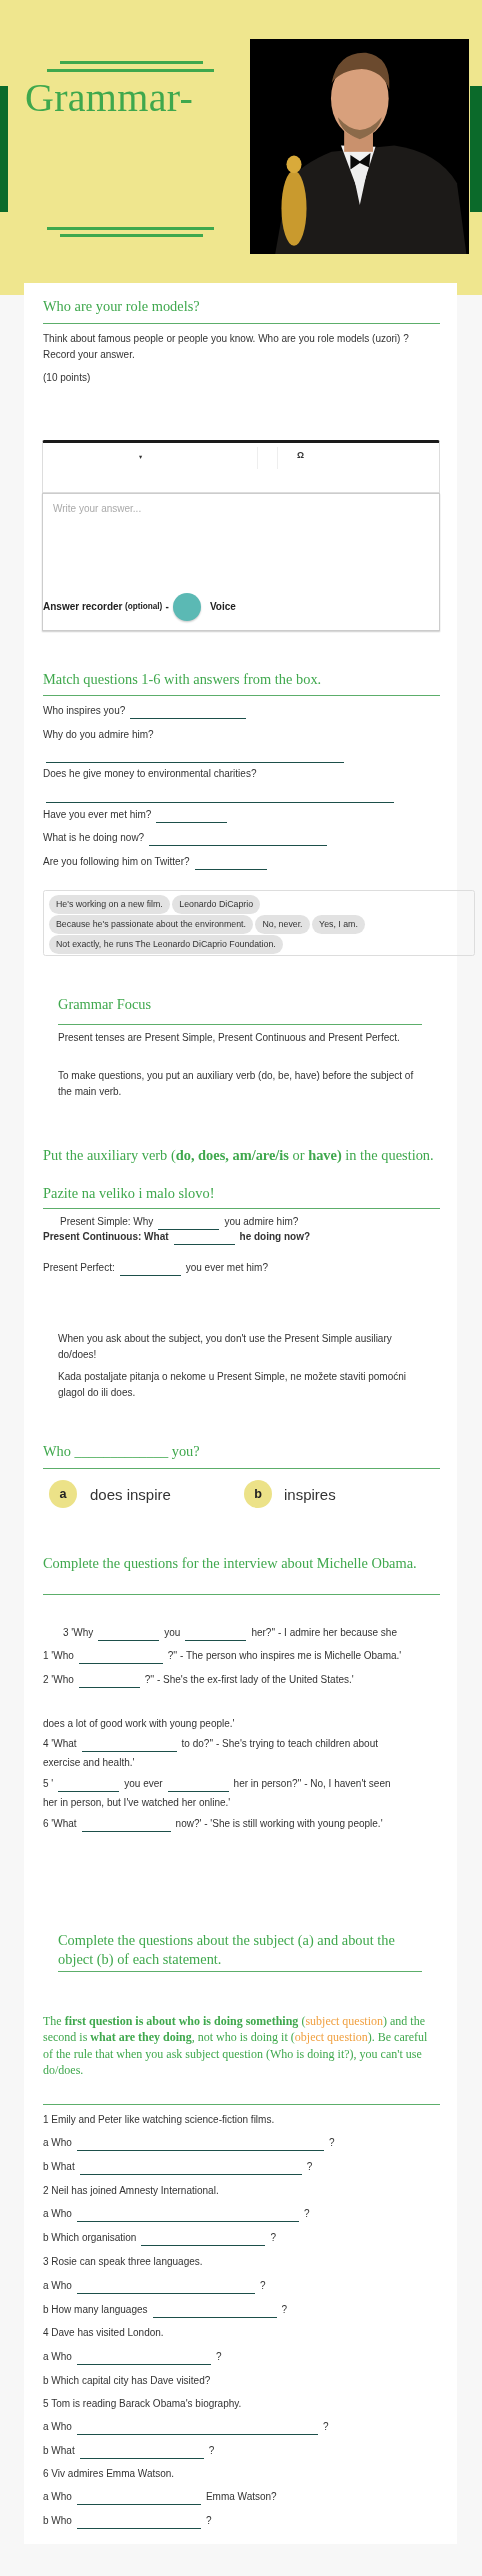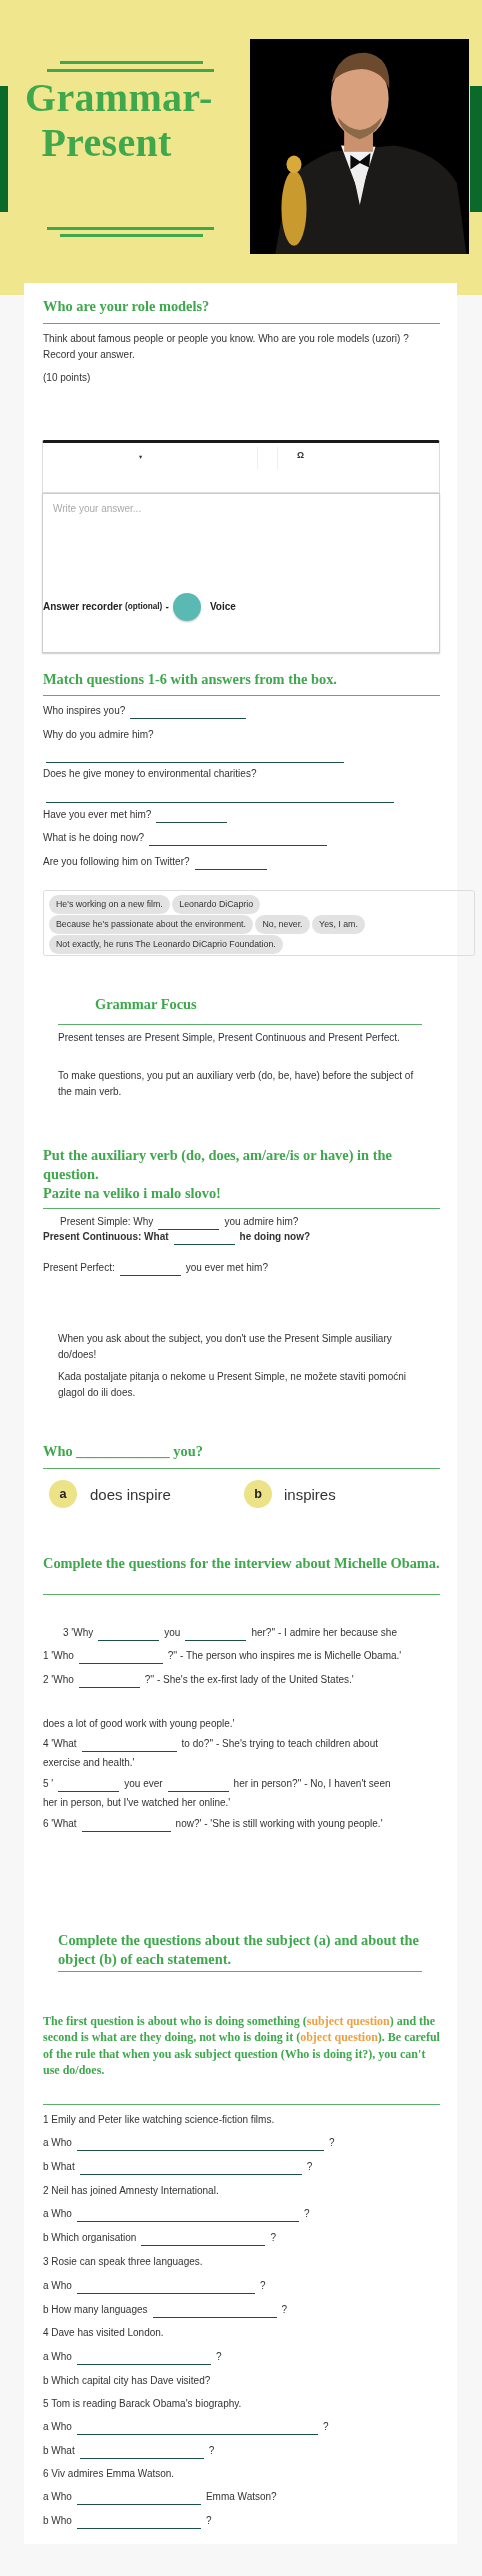--- a/index.html
+++ b/index.html
@@ -1,18 +1,18 @@
 <!DOCTYPE html>
 <html style="font-size:10px"><head>
 <meta charset="utf-8">
 <style>
   * { box-sizing: border-box; margin: 0; padding: 0; }
   html, body { width: 482px; background: #f7f7f7; }
   body { font-family: "Liberation Sans", sans-serif; color: #333; position: relative; height: 2576px; overflow: hidden; }
-  .serif { font-family: "Liberation Serif", "DejaVu Serif", serif; font-weight: bold; }
+  .serif { font-family: "Liberation Serif", "DejaVu Serif", serif; }
 
   
   .hero { position: absolute; left: 0; top: 0; width: 482px; height: 295px; background: #efe68e; }
   .hero .side-bar-left { position: absolute; left: 0; top: 86px; width: 8.2px; height: 126px; background: #0b6a2a; }
   .hero .side-bar-right { position: absolute; left: 470px; top: 86px; width: 12px; height: 126px; background: #0b6a2a; }
   .hero .rule { position: absolute; background: #3fa84d; }
   .hero .title { position: absolute; left: 25px; top: 75px; width: 163px; text-align: center; font-size: 40px; line-height: 45px; color: #3fa84d; letter-spacing: 0.3px; }
   .hero .photo { position: absolute; left: 250px; top: 39px; width: 219px; height: 215px; background: #000; overflow: hidden; }
 
   
@@ -20,39 +20,38 @@
 
   .sec-title { position: absolute; left: 43px; width: 397px; font-size: 14.4px; line-height: 19px; color: #3fa84d; }
   .sec-rule { position: absolute; left: 43px; width: 397px; height: 1.3px; background: #5cae6a; }
   .body-text { position: absolute; left: 43px; width: 397px; font-size: 10px; line-height: 16.3px; color: #333; }
 
   .blank { display: inline-block; border-bottom: 1.3px solid #1d4f4a; height: 12.6px; vertical-align: -5px; margin: 0 5px; }
   .line { position: absolute; left: 43px; font-size: 10px; line-height: 16.3px; color: #333; white-space: nowrap; }
 
   .editor { position: absolute; left: 42px; top: 440px; width: 398px; }
   .editor .toolbar { height: 53px; border: 0.6px solid #ddd; border-top: 3.8px solid #1a1a1a; border-radius: 2.5px 2.5px 0 0; background: #fff; position: relative; }
-  .editor .answer { height: 160px; border: 0.6px solid #ccc; box-shadow: 0 0.6px 1.3px rgba(0,0,0,0.2); background:#fff; padding: 8.8px 10px; font-size: 10px; color: #aaa; }
+  .editor .answer { height: 138px; border: 0.6px solid #ccc; box-shadow: 0 0.6px 1.3px rgba(0,0,0,0.2); background:#fff; padding: 8.8px 10px; font-size: 10px; color: #aaa; }
 
   .chips { position: absolute; left: 43px; top: 890px; width: 432px; height: 66px; border: 0.6px solid #ddd; border-radius: 2.5px; padding: 3.8px 5px; }
   .chip { display: inline-block; background: #e2e2e2; border-radius: 10px; padding: 0 7px; height: 19.5px; line-height: 19.5px; font-size: 8.8px; color: #333; margin: 0 2.5px 0.6px 0; }
 
   .opt-badge { position: absolute; width: 28px; height: 28px; border-radius: 50%; background: #ece288; text-align: center; line-height: 28px; font-size: 12.6px; font-weight: bold; color: #222; }
   .opt-label { position: absolute; font-size: 15px; color: #333; }
 </style>
 </head>
 <body>
 
 <div class="hero">
   <div class="side-bar-left"></div>
   <div class="side-bar-right"></div>
   <div class="rule" style="left:60px;top:61px;width:143px;height:2.5px;"></div>
   <div class="rule" style="left:47px;top:69px;width:167px;height:3.1px;"></div>
   <div class="title serif">
     <div>Grammar-</div>
-    <div>Present</div>
   </div>
   <div class="rule" style="left:47px;top:227px;width:167px;height:3.1px;"></div>
   <div class="rule" style="left:60px;top:234px;width:143px;height:2.5px;"></div>
   <div class="photo" title="Leonardo DiCaprio holding Oscar statuette">
     <svg width="219" height="215" viewBox="0 0 349 343">
       <rect width="349" height="343" fill="#000"></rect>
       <path d="M40 343 L60 230 Q80 200 130 180 L230 170 Q300 180 330 230 L345 343 Z" fill="#1c1a18"></path>
       <path d="M145 170 L175 250 L200 172 Z" fill="#f2f2f2"></path>
       <path d="M155 170 L175 265 L195 172 L180 195 L170 195 Z" fill="#eee"></path>
       <path d="M160 185 L175 195 L192 182 L190 205 L175 198 L160 208 Z" fill="#0a0a0a"></path>
@@ -101,21 +100,21 @@
 <div class="line" style="top:807px;"><span>Have you ever met him?</span><span class="blank" style="width:71px;"></span></div>
 <div class="line" style="top:830px;"><span>What is he doing now?</span><span class="blank" style="width:178px;"></span></div>
 <div class="line" style="top:854px;"><span>Are you following him on Twitter?</span><span class="blank" style="width:72px;"></span></div>
 
 <div class="chips">
   <span class="chip">He's working on a new film.</span><span class="chip">Leonardo DiCaprio</span><br>
   <span class="chip">Because he's passionate about the environment.</span><span class="chip">No, never.</span><span class="chip">Yes, I am.</span><br>
   <span class="chip">Not exactly, he runs The Leonardo DiCaprio Foundation.</span>
 </div>
 
-<div class="sec-title serif" style="top:995px;left:58px;width:364px;margin-left:37px;">Grammar Focus</div>
+<div class="sec-title serif" style="top:995px;left:58px;width:364px;">Grammar Focus</div>
 <div class="sec-rule" style="top:1024px;left:58px;width:364px;"></div>
 <div class="body-text" style="top:1030px;left:58px;width:364px;">Present tenses are Present Simple, Present Continuous and Present Perfect.</div>
 <div class="body-text" style="top:1068px;left:58px;width:364px;">To make questions, you put an auxiliary verb (do, be, have) before the subject of the main verb.</div>
 
 <div class="sec-title serif" style="top:1146px;">
   <span>Put the auxiliary verb (</span><b>do, does, am/are/is</b><span> or </span><b>have)</b><span> in the question.</span>
 </div>
 <div class="sec-title serif" style="top:1184px;">Pazite na veliko i malo slovo!</div>
 <div class="sec-rule" style="top:1208px;"></div>
 <div class="line" style="top:1214px;padding-left:17px;"><span>Present Simple: Why</span><span class="blank" style="width:61px;"></span><span>you admire him?</span></div>

